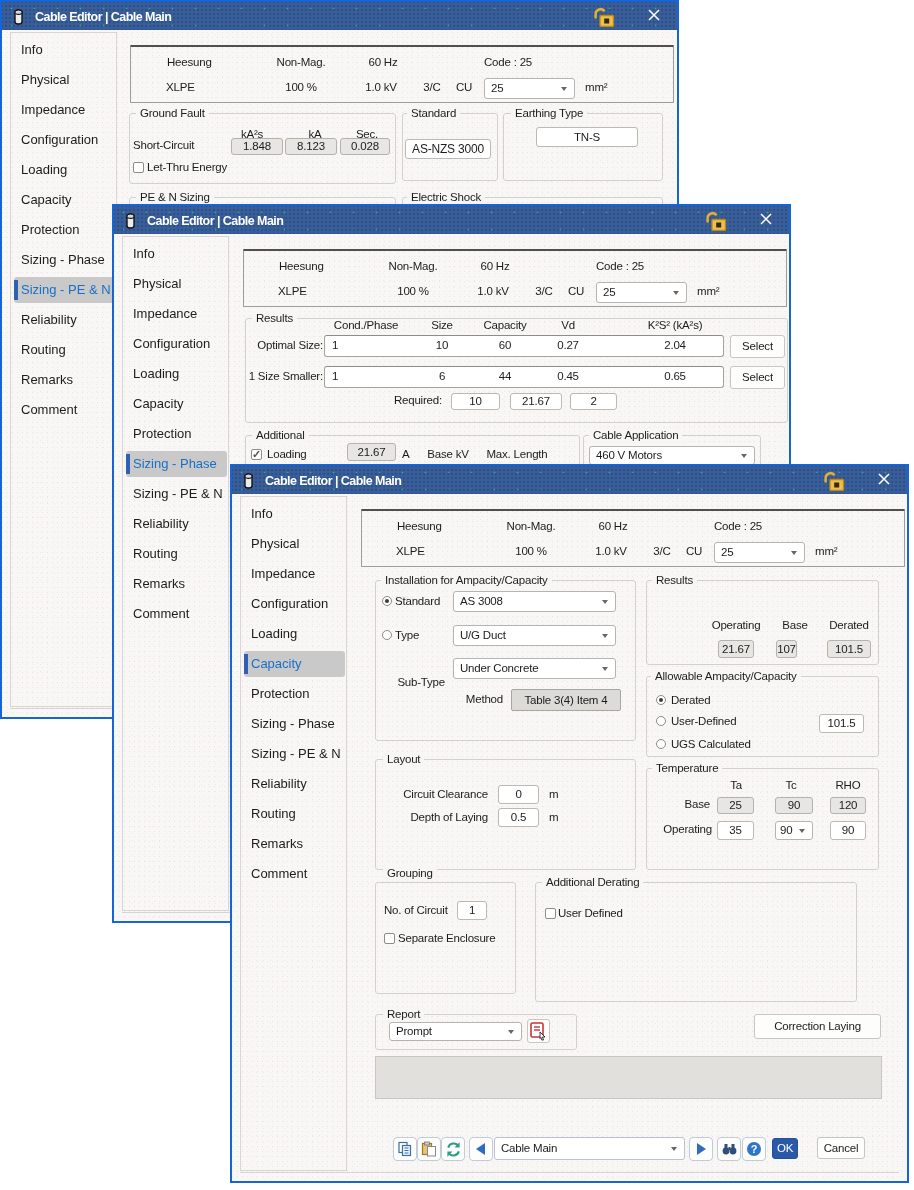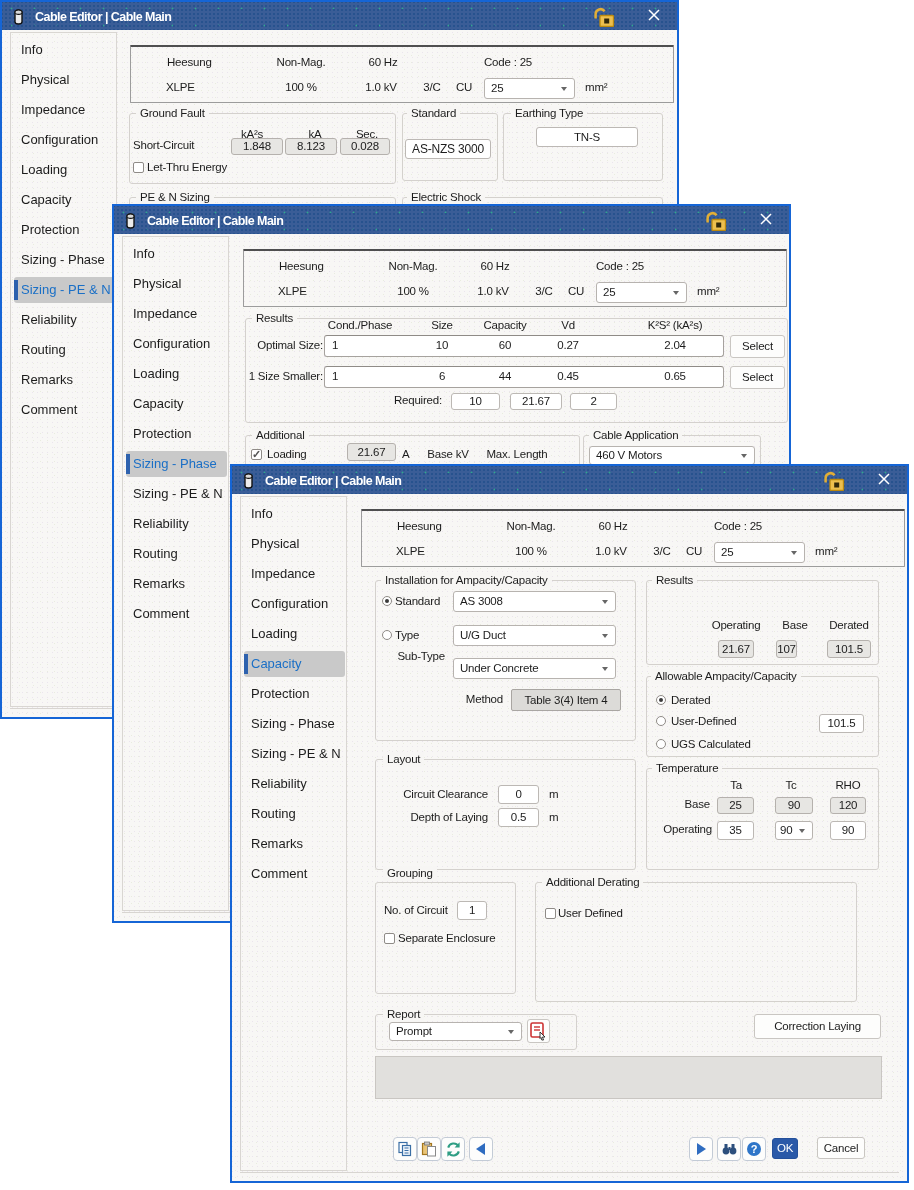--- a/index.html
+++ b/index.html
@@ -150,21 +150,21 @@
   <div class="t" style="left:166px;top:81px">XLPE</div>
   <div class="tc" style="left:301px;top:81px">100 %</div>
   <div class="tc" style="left:381px;top:81px">1.0 kV</div>
   <div class="tc" style="left:432px;top:81px">3/C</div>
   <div class="tc" style="left:464px;top:81px">CU</div>
   <div class="cb" style="left:484px;top:78px;width:91px;height:21px;line-height:19px">25</div>
   <div class="t" style="left:585px;top:81px">mm²</div>
 
   <div class="g" style="left:133px;top:114px;width:543px;height:105px"></div>
   <div class="gl" style="left:140px;top:107px">Results</div>
-  <div class="tc" style="left:248px;top:115px">Cond./Phase</div>
+  <div class="tc" style="left:254px;top:115px">Cond./Phase</div>
   <div class="tc" style="left:330px;top:115px">Size</div>
   <div class="tc" style="left:393px;top:115px">Capacity</div>
   <div class="tc" style="left:456px;top:115px">Vd</div>
   <div class="tc" style="left:563px;top:115px">K²S² (kA²s)</div>
   <div class="tr" style="left:211px;top:135px">Optimal Size:</div>
   <div class="f" style="left:212px;top:131px;width:400px;height:22px;border-color:#a6a29e;border-top-color:#8f8b87"></div>
   <div class="t" style="left:220px;top:135px">1</div>
   <div class="tc" style="left:330px;top:135px">10</div>
   <div class="tc" style="left:393px;top:135px">60</div>
   <div class="tc" style="left:456px;top:135px">0.27</div>
@@ -244,21 +244,21 @@
   <div class="t" style="left:585px;top:81px">mm²</div>
 
   <div class="g" style="left:145px;top:116px;width:261px;height:161px"></div>
   <div class="gl" style="left:151px;top:109px">Installation for Ampacity/Capacity</div>
   <div class="rd on" style="left:152px;top:132px"></div>
   <div class="t" style="left:165px;top:131px">Standard</div>
   <div class="cb" style="left:223px;top:127px;width:163px;height:21px;line-height:19px">AS 3008</div>
   <div class="rd" style="left:152px;top:166px"></div>
   <div class="t" style="left:165px;top:165px">Type</div>
   <div class="cb" style="left:223px;top:161px;width:163px;height:21px;line-height:19px">U/G Duct</div>
-  <div class="tr" style="left:215px;top:186px">Sub-Type</div>
+  <div class="tr" style="left:215px;top:212px">Sub-Type</div>
   <div class="cb" style="left:223px;top:194px;width:163px;height:21px;line-height:19px">Under Concrete</div>
   <div class="tr" style="left:273px;top:229px">Method</div>
   <div class="btn" style="left:281px;top:225px;width:110px;height:22px;line-height:20px;background:#dcdbd8;border-color:#a9a6a2;border-radius:2px">Table 3(4) Item 4</div>
 
   <div class="g" style="left:416px;top:116px;width:233px;height:85px"></div>
   <div class="gl" style="left:422px;top:109px">Results</div>
   <div class="tc" style="left:506px;top:155px">Operating</div>
   <div class="tc" style="left:565px;top:155px">Base</div>
   <div class="tc" style="left:619px;top:155px">Derated</div>
   <div class="f ro" style="left:488px;top:176px;width:36px;height:18px;line-height:16px">21.67</div>
@@ -345,20 +345,21 @@
     <svg width="17" height="17" viewBox="0 0 17 17">
         <path d="M3.2 6.6 A5.6 5.6 0 0 1 13.4 5.2" fill="none" stroke="#2f9e84" stroke-width="2.1"></path>
         <path d="M14.6 1.2 L14.6 6.4 L9.6 6.4 Z" fill="#2f9e84"></path>
         <path d="M13.8 10.4 A5.6 5.6 0 0 1 3.6 11.8" fill="none" stroke="#2f9e84" stroke-width="2.1"></path>
         <path d="M2.4 15.8 L2.4 10.6 L7.4 10.6 Z" fill="#2f9e84"></path>
       </svg>
   </div>
   <div class="btn tbn" style="left:239px;top:673px">
     <div style="position:absolute;left:6px;top:5px;width:0;height:0;border:6px solid transparent;border-right:9px solid #2f6cc0;border-left:none"></div>
   </div>
+  <div class="cb" style="left:264px;top:673px;width:191px;height:23px;line-height:21px;border-color:#b8c2d2">Cable Main</div>
   <div class="btn tbn" style="left:459px;top:673px">
     <div style="position:absolute;left:7px;top:5px;width:0;height:0;border:6px solid transparent;border-left:9px solid #2f6cc0;border-right:none"></div>
   </div>
   <div class="btn tbn" style="left:487px;top:673px">
     <svg width="17" height="16" viewBox="0 0 17 16">
         <circle cx="5" cy="10" r="3.4" fill="#2c4f7c"></circle>
         <circle cx="12" cy="10" r="3.4" fill="#2c4f7c"></circle>
         <rect x="3.5" y="3" width="3" height="5" fill="#2c4f7c"></rect>
         <rect x="10.5" y="3" width="3" height="5" fill="#2c4f7c"></rect>
         <rect x="7.5" y="6" width="2" height="3" fill="#2c4f7c"></rect>

